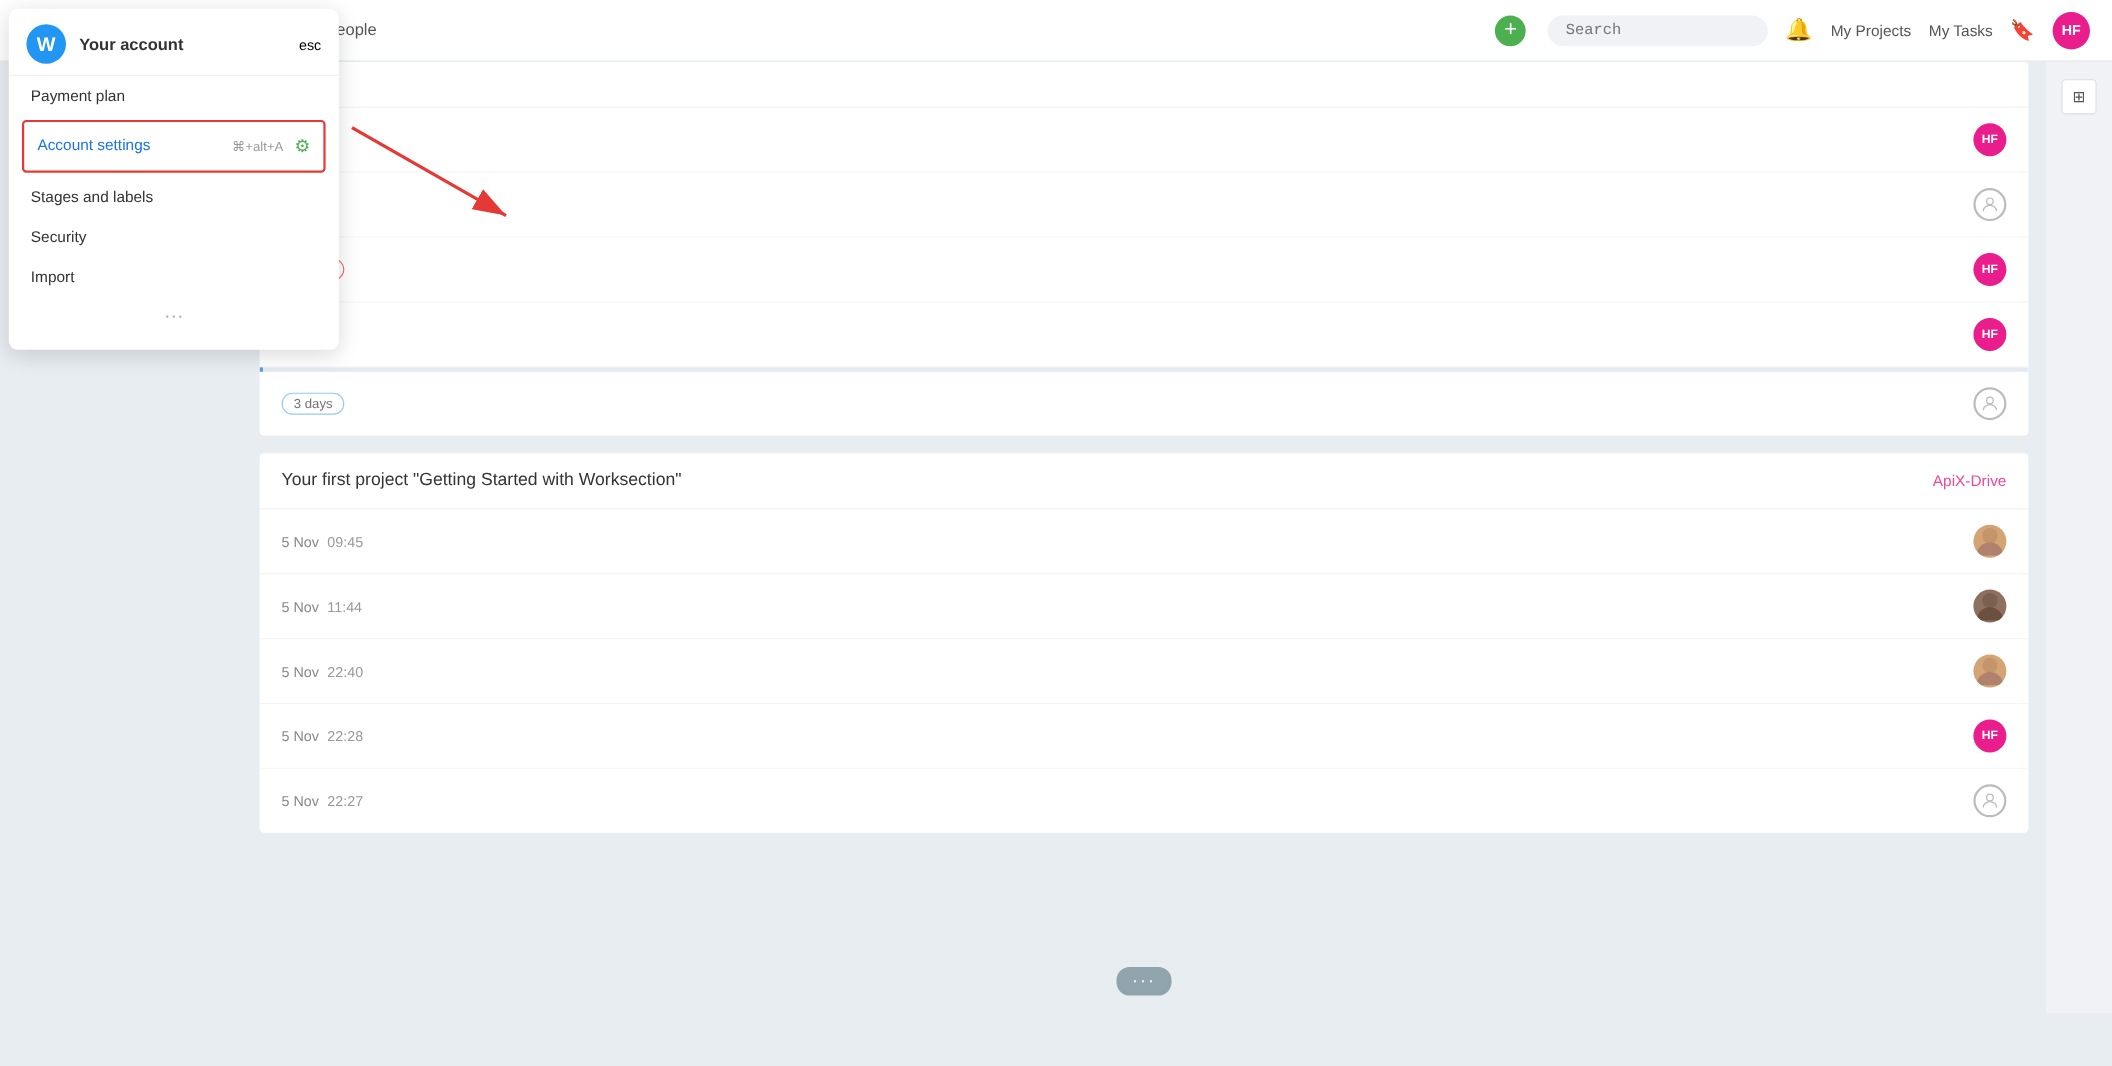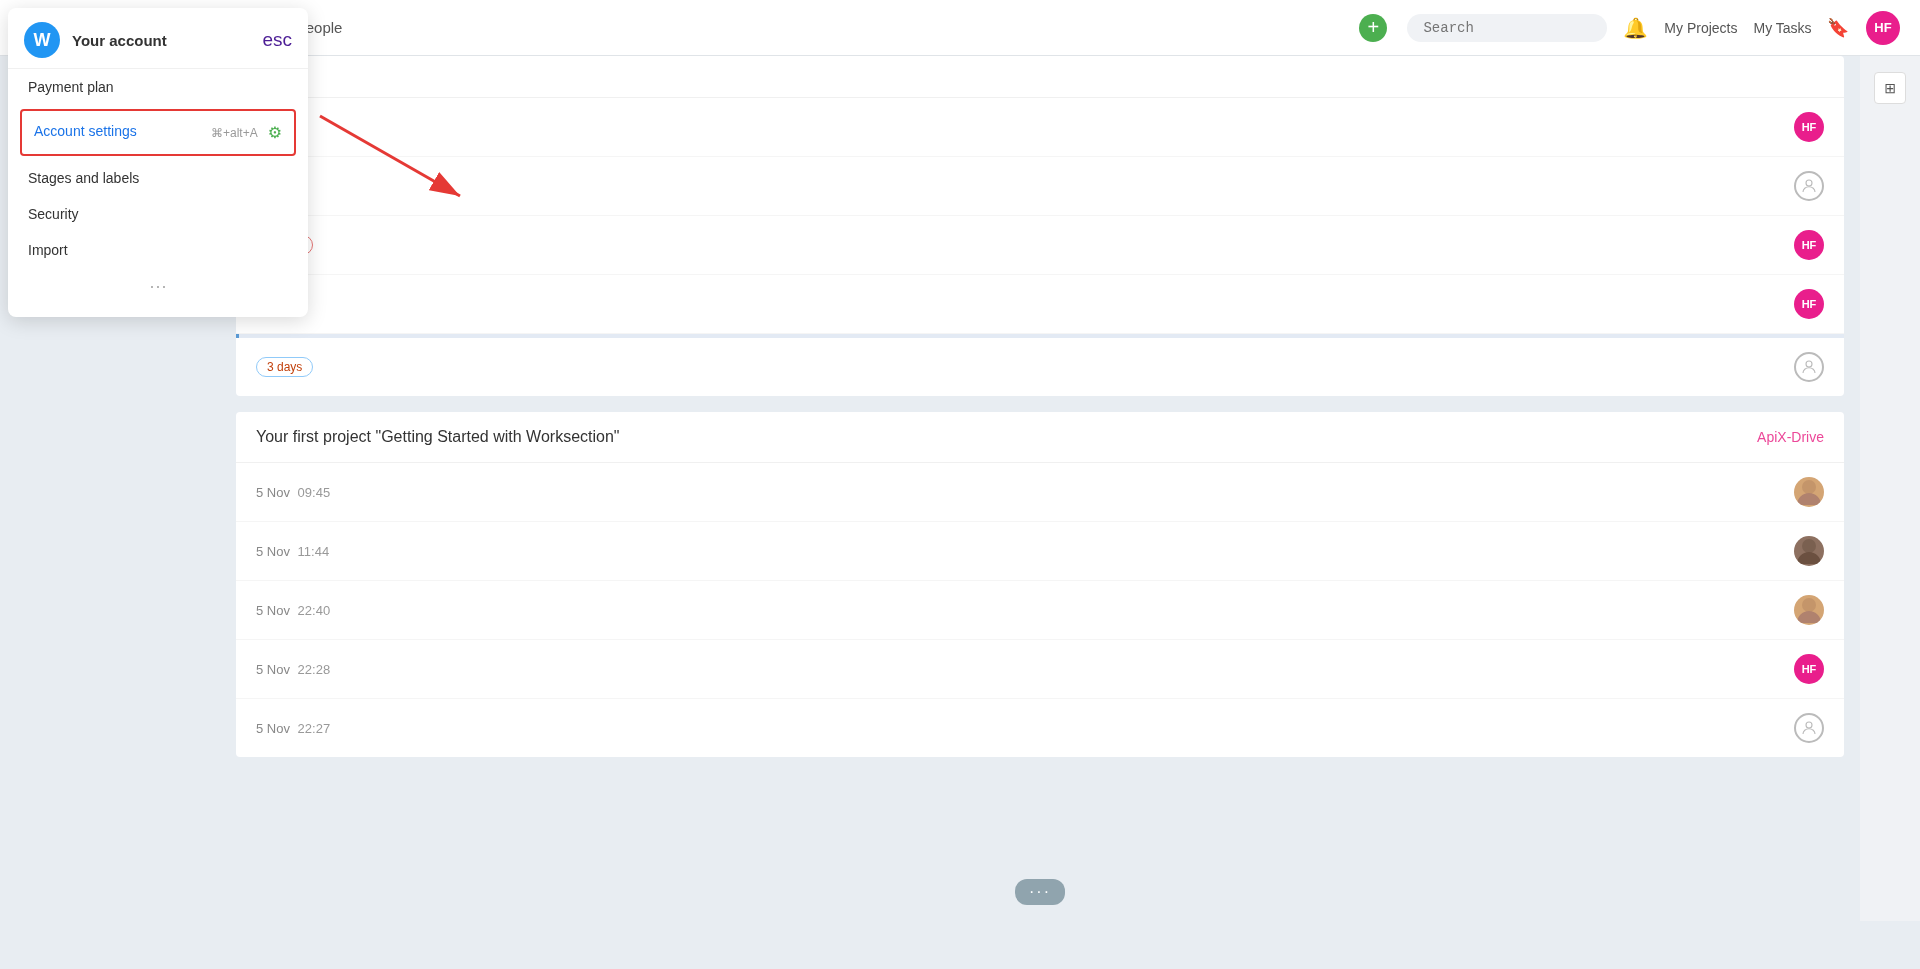--- a/index.html
+++ b/index.html
@@ -102,21 +102,21 @@
       min-height: 52px;
     }
     .activity-row:last-child { border-bottom: none; }
     .days-badge {
       display: inline-block;
       border: 1px solid #e57373; color: #e57373;
       border-radius: 12px; padding: 2px 10px;
       font-size: 12px; margin-right: auto;
     }
     .days-badge.blue {
-      border-color: #90caf9; color: #c2410c;
+      border-color: #90caf9; color: #737373;
     }
     .avatar-sm {
       width: 30px; height: 30px; border-radius: 50%;
       background: #e91e8c; color: #fff;
       display: flex; align-items: center; justify-content: center;
       font-size: 11px; font-weight: 600; flex-shrink: 0;
     }
     .avatar-placeholder {
       width: 30px; height: 30px; border-radius: 50%;
       border: 2px solid #bbb;
@@ -180,21 +180,21 @@
       padding: 14px 16px 10px;
       border-bottom: 1px solid #f0f0f0;
     }
     .dropdown-logo {
       width: 36px; height: 36px;
       background: #2196f3; border-radius: 50%;
       display: flex; align-items: center; justify-content: center;
       color: #fff; font-weight: bold; font-size: 18px;
     }
     .dropdown-title { font-size: 15px; font-weight: 600; color: #333; flex: 1; margin-left: 12px; }
-    .dropdown-esc { font-size: 19px; color: #4c1d95; cursor: pointer; }
+    .dropdown-esc { font-size: 13px; color: #000000; cursor: pointer; }
     .dropdown-item {
       padding: 10px 20px;
       font-size: 14px; color: #333;
       cursor: pointer;
       display: flex; align-items: flex-start; justify-content: space-between;
     }
     .dropdown-item.highlighted {
       border: 2px solid #e53935;
       border-radius: 4px;
       margin: 4px 12px;

